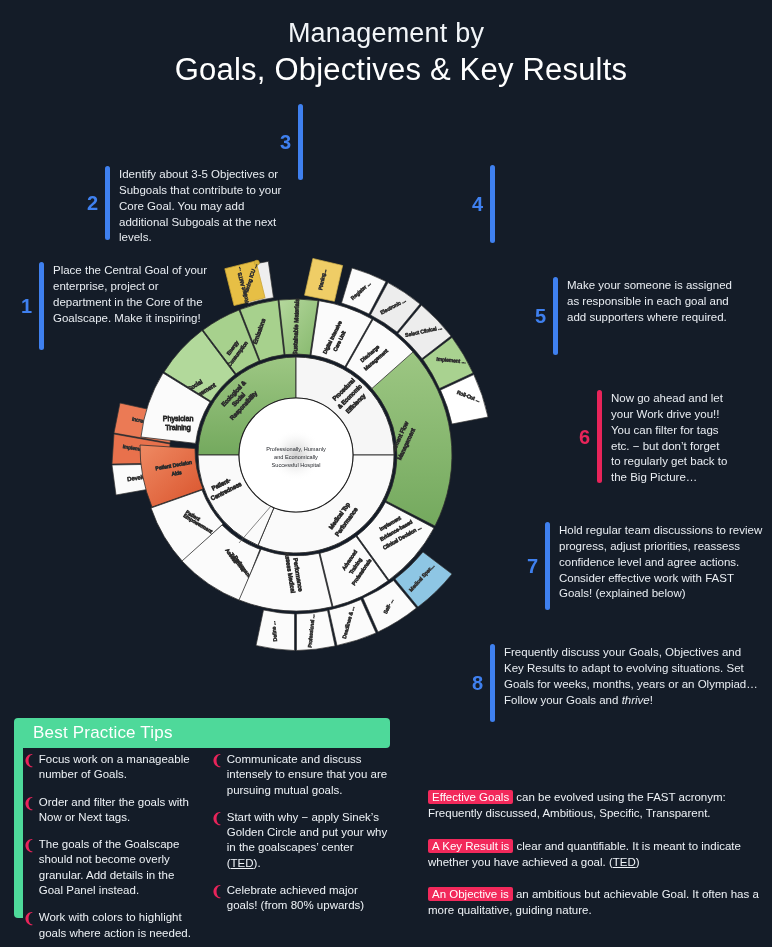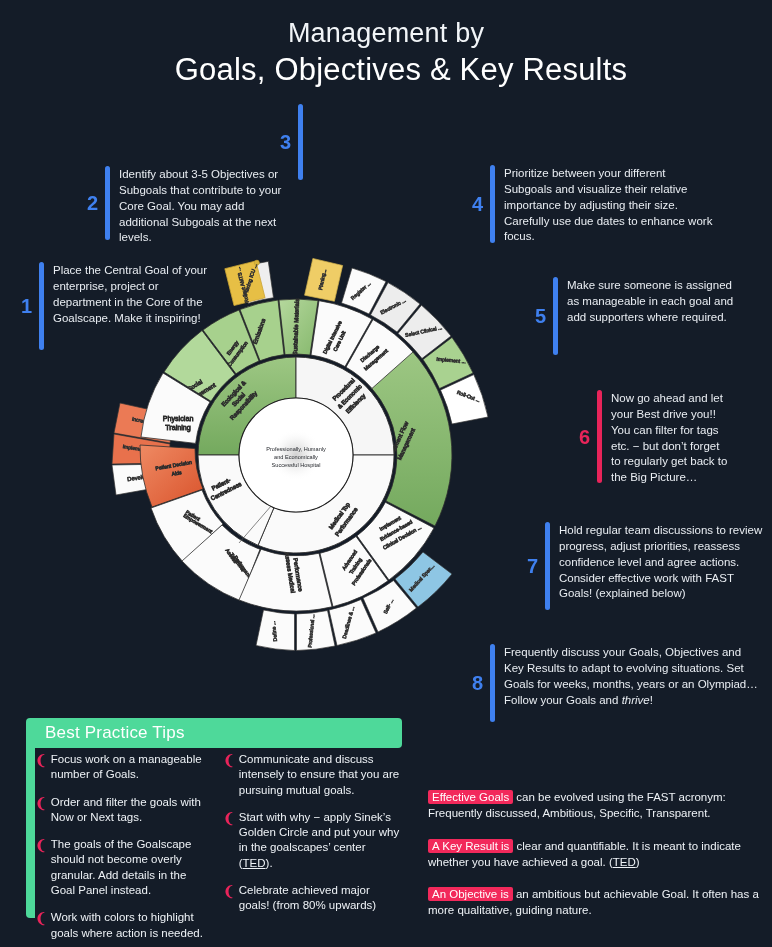--- a/index.html
+++ b/index.html
@@ -30,21 +30,21 @@
   }
   .ann.red .bar { background: #e8245a; }
   .ann .txt {
     color: #e9edf2; font-size: 11.5px; line-height: 1.38; flex: 1 1 auto;
     padding-top: 1px;
   }
   .ann .txt em { font-style: italic; }
 
   
   .tips {
-    position: absolute; left: 26px; top: 718px; width: 376px; height: 215px;
+    position: absolute; left: 14px; top: 718px; width: 376px; height: 215px;
   }
   .tips-accent {
     position: absolute; left: 0; top: 0; width: 9px; height: 200px;
     background: #4ed99a; border-radius: 4px 0 0 4px;
   }
   .tips-head {
     position: absolute; left: 9px; top: 0; width: 367px; height: 30px;
     background: #4ed99a; border-radius: 0 4px 4px 0;
     display: flex; align-items: center; padding-left: 10px;
   }
@@ -270,33 +270,32 @@
   </div>
 
   <div class="ann" style="left:273px; top:104px; width:220px; height:76px;">
     <div class="num" style="color: rgb(63, 128, 239);">3</div>
     <div class="bar" style="background: rgb(63, 128, 239);"></div>
   </div>
 
   <div class="ann" style="left:465px; top:165px; width:250px; height:78px;">
     <div class="num" style="color: rgb(63, 128, 239);">4</div>
     <div class="bar" style="background: rgb(63, 128, 239);"></div>
-    <div class="txt">Prioritize between your different Subgoals and visualize their relative importance by adjusting their size. Carefully use due dates to enhance work focus.</div>
   </div>
 
   <div class="ann" style="left:528px; top:277px; width:215px; height:78px;">
     <div class="num" style="color: rgb(63, 128, 239);">5</div>
     <div class="bar" style="background: rgb(63, 128, 239);"></div>
-    <div class="txt">Make sure someone is assigned as manageable in each goal and add supporters where required.</div>
+    <div class="txt">Make your someone is assigned as responsible in each goal and add supporters where required.</div>
   </div>
 
   <div class="ann red" style="left:572px; top:390px; width:160px; height:93px;">
     <div class="num" style="color: rgb(232, 36, 90);">6</div>
     <div class="bar" style="background: rgb(232, 36, 90);"></div>
-    <div class="txt">Now go ahead and let your Best drive you!! You can filter for tags etc. − but don’t forget to regularly get back to the Big Picture…</div>
+    <div class="txt">Now go ahead and let your Work drive you!! You can filter for tags etc. − but don’t forget to regularly get back to the Big Picture…</div>
   </div>
 
   <div class="ann" style="left:520px; top:522px; width:250px; height:88px; white-space:pre-line;">
     <div class="num" style="color: rgb(63, 128, 239);">7</div>
     <div class="bar" style="background: rgb(63, 128, 239);"></div>
     <div class="txt">Hold regular team discussions to review progress, adjust priorities, reassess confidence level and agree actions.
 Consider effective work with FAST Goals! (explained below)</div>
   </div>
 
   <div class="ann" style="left:465px; top:644px; width:295px; height:78px; white-space:pre-line;">

